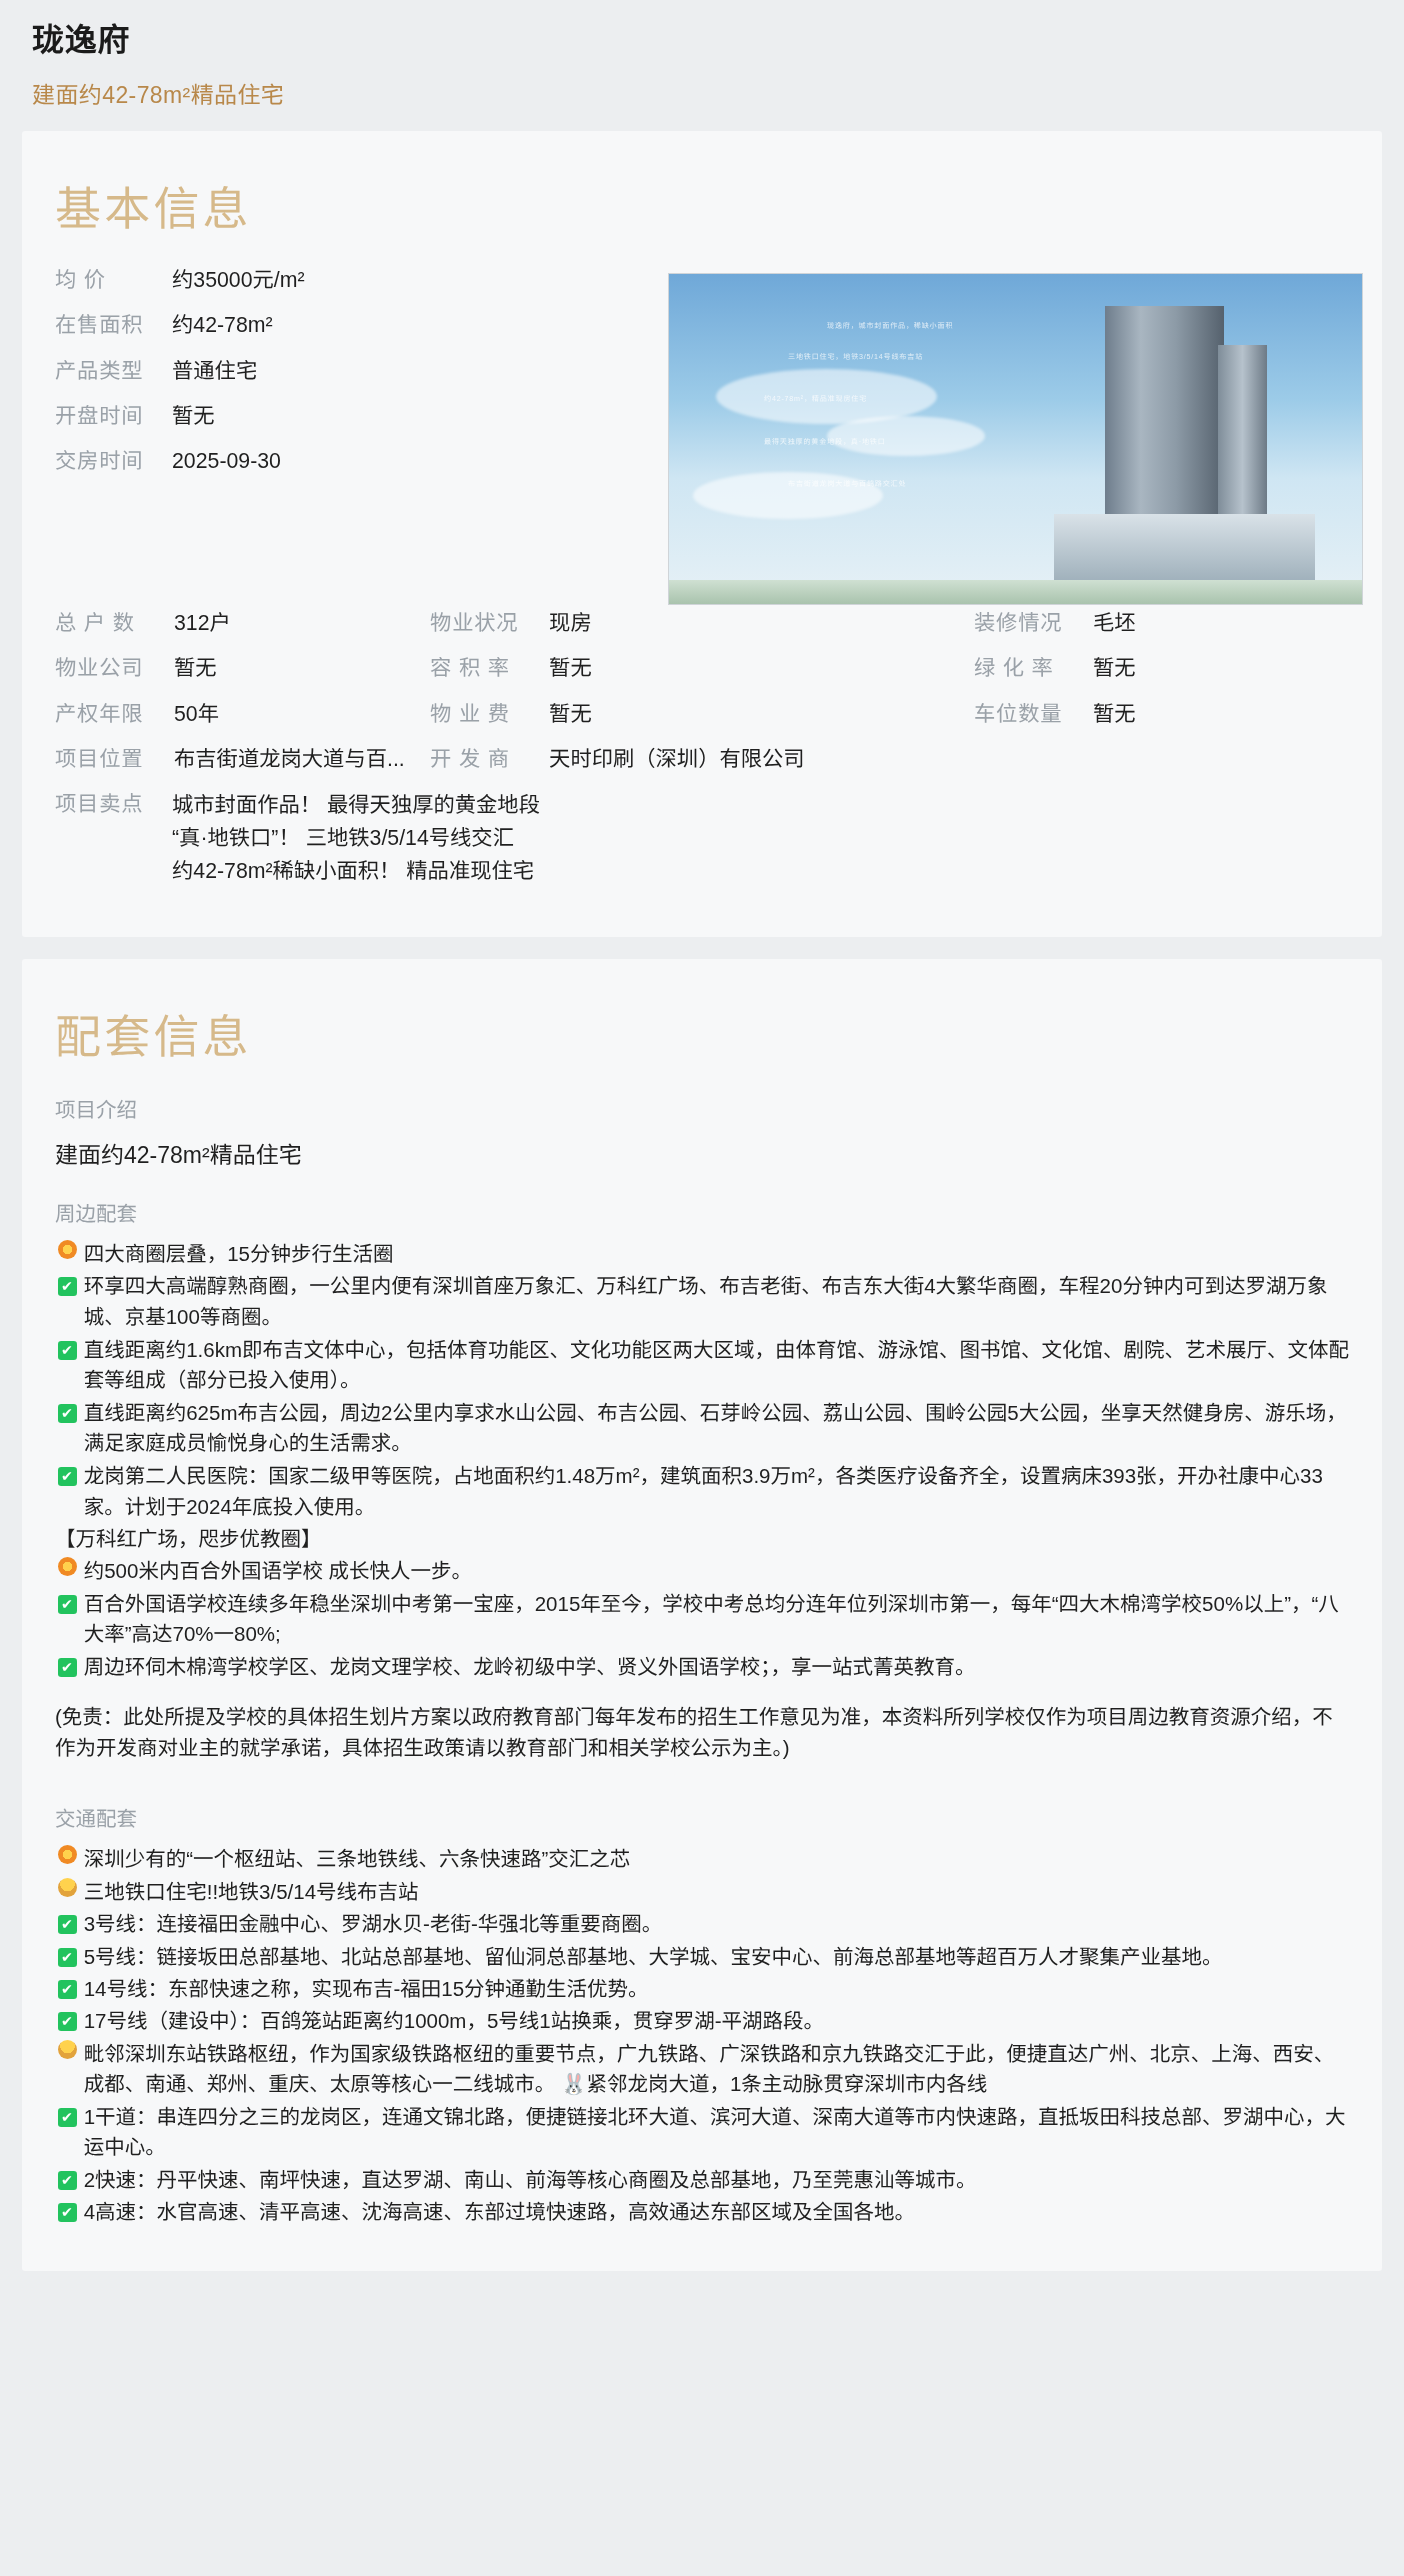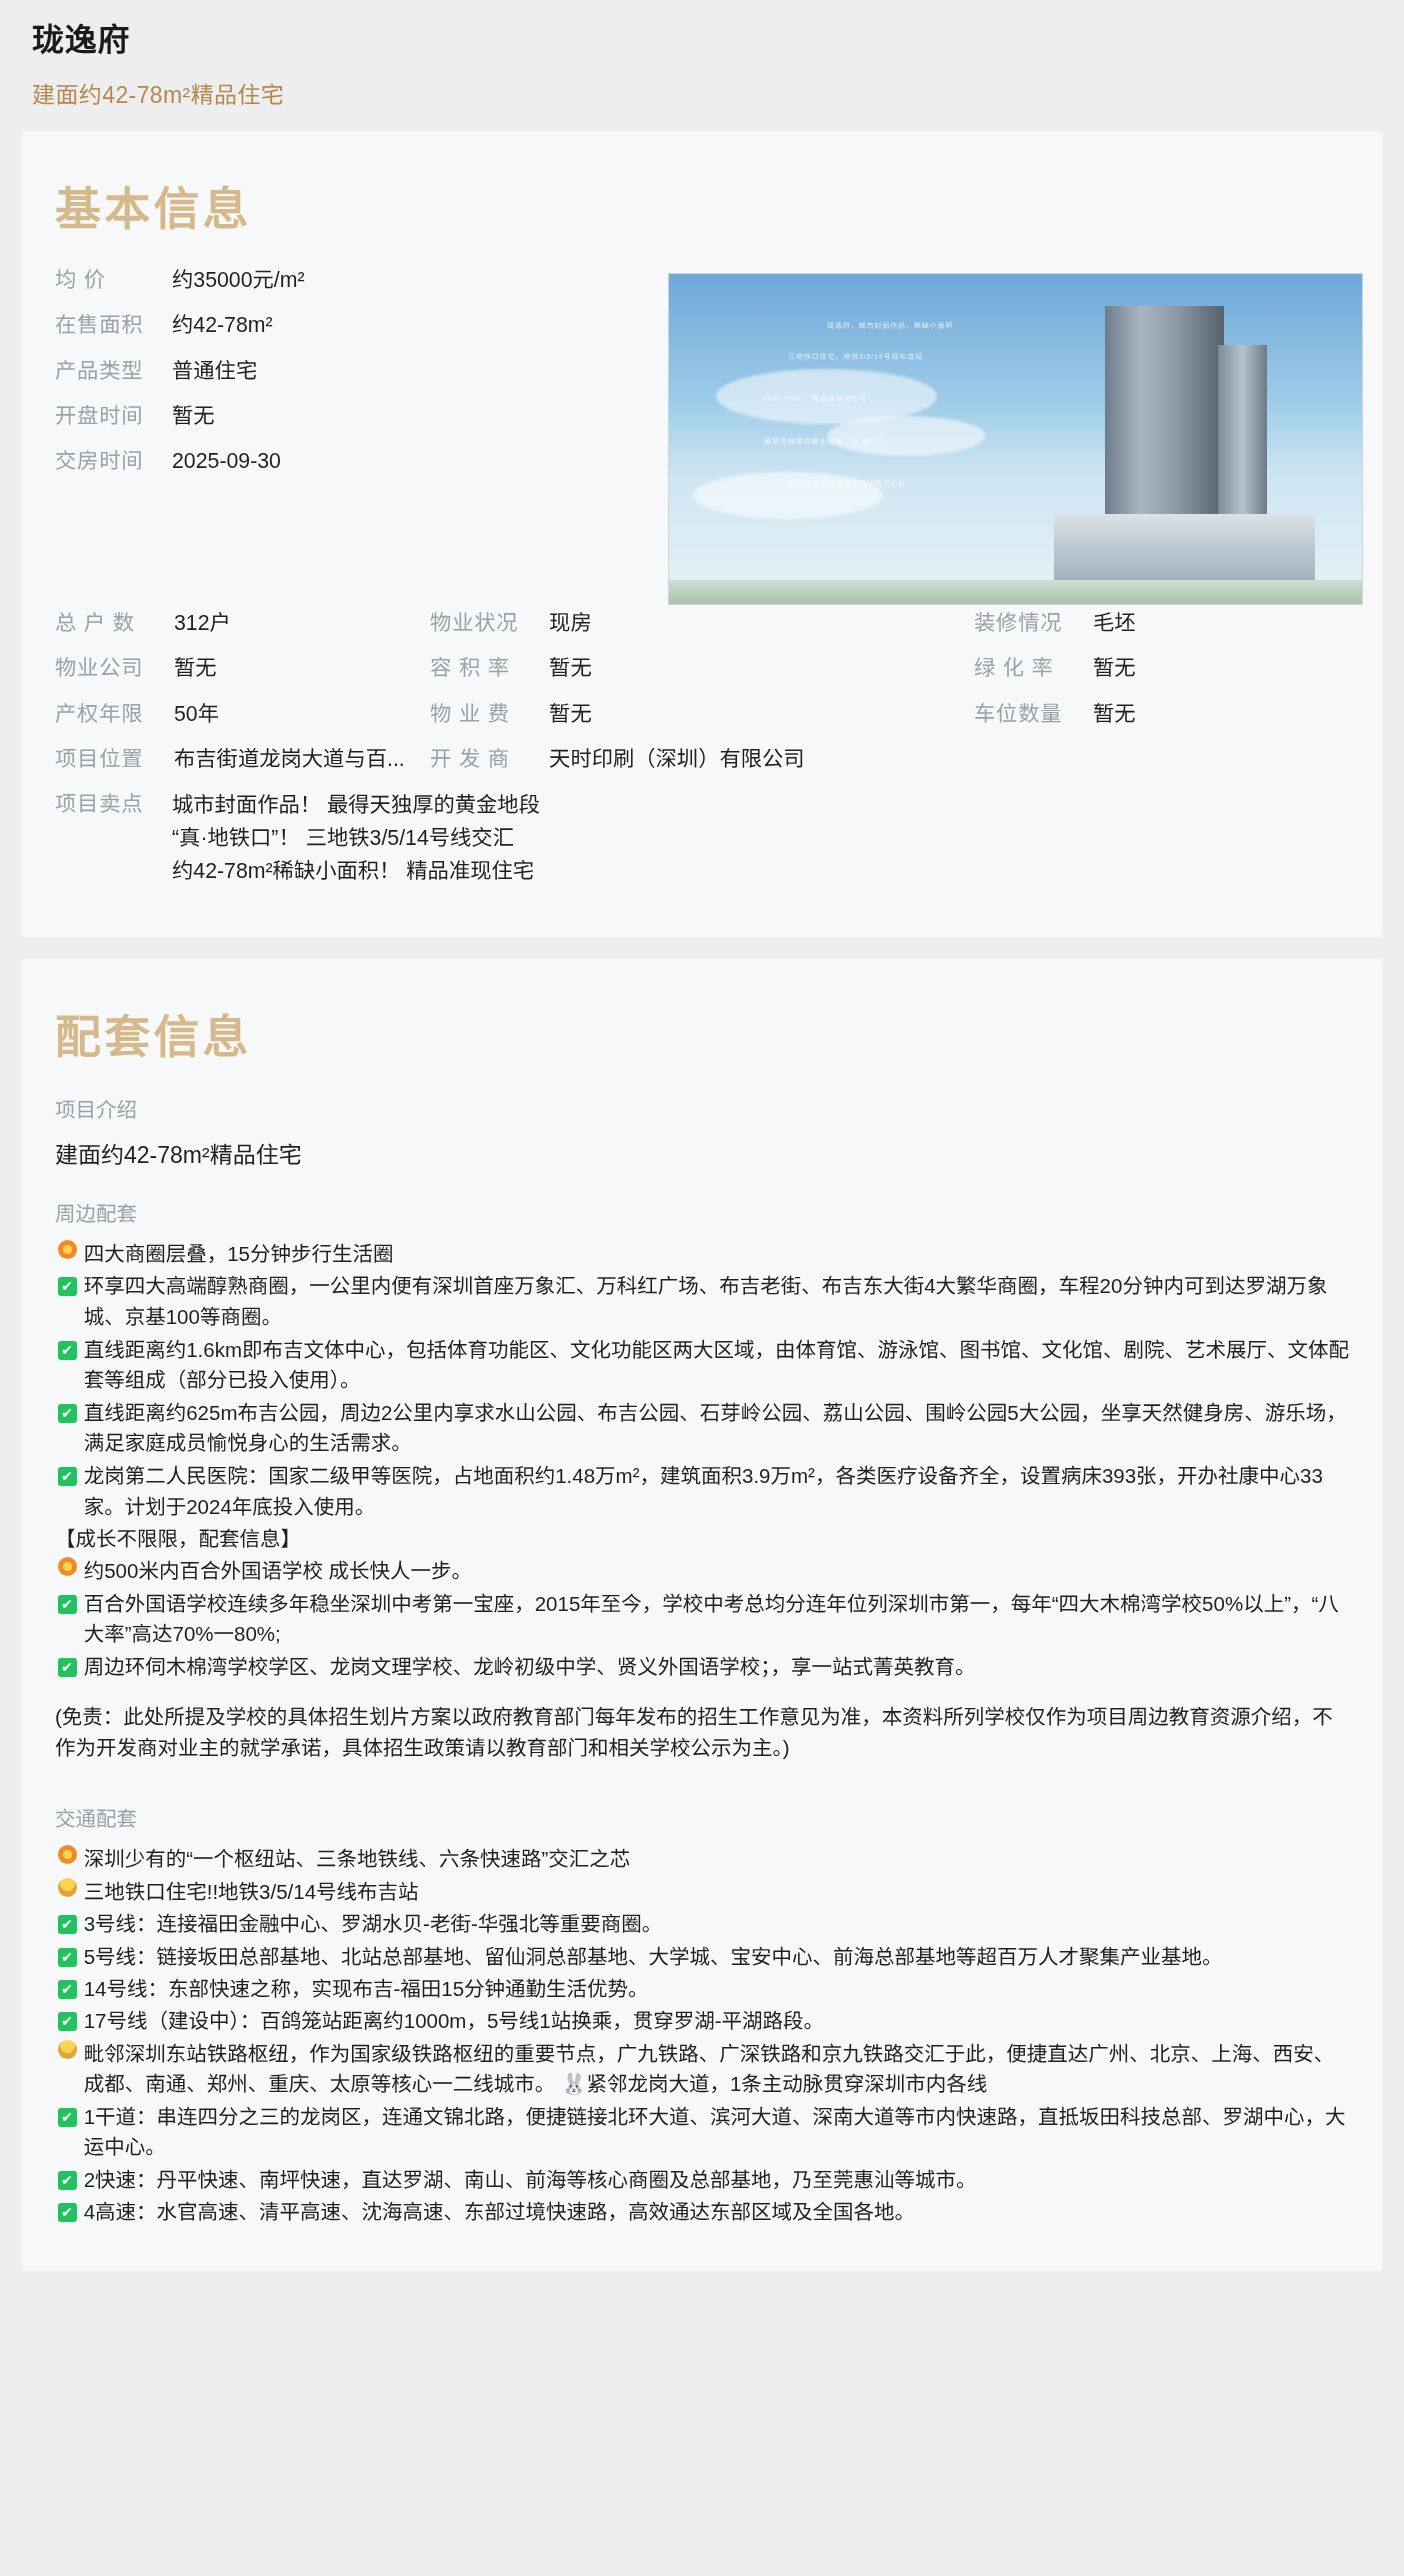--- a/index.html
+++ b/index.html
@@ -36,21 +36,21 @@
 
   
   .card {
     background: #f7f8f9;
     margin: 0 22px 22px 22px;
     padding: 27px 33px 35px 33px;
     border-radius: 3.2px;
   }
   .card-title {
     font-size: 46px;
-    font-weight: bold;
+    font-weight: normal;
     color: #d6b98a;
     letter-spacing: 3.2px;
     margin: 14.2px 0 27px 0;
   }
 
   
   .basic-wrap { display: flex; align-items: flex-start; gap: 36px; }
   .basic-left { flex: 0 0 auto; width: 553px; }
   .basic-right { flex: 1; padding-left: 24px; padding-top: 8px; }
 
@@ -334,21 +334,21 @@
       </div>
       <div class="bullet">
         <span class="ico"><span class="ico-check">✔</span></span>
         <span class="txt">直线距离约625m布吉公园，周边2公里内享求水山公园、布吉公园、石芽岭公园、荔山公园、围岭公园5大公园，坐享天然健身房、游乐场，满足家庭成员愉悦身心的生活需求。</span>
       </div>
       <div class="bullet">
         <span class="ico"><span class="ico-check">✔</span></span>
         <span class="txt">龙岗第二人民医院：国家二级甲等医院，占地面积约1.48万m²，建筑面积3.9万m²，各类医疗设备齐全，设置病床393张，开办社康中心33家。计划于2024年底投入使用。</span>
       </div>
 
-      <div class="plain">【成长不限限，配套信息】</div>
+      <div class="plain">【万科红广场，咫步优教圈】</div>
 
       <div class="bullet">
         <span class="ico"><span class="ico-flower"></span></span>
         <span class="txt">约500米内百合外国语学校 成长快人一步。</span>
       </div>
       <div class="bullet">
         <span class="ico"><span class="ico-check">✔</span></span>
         <span class="txt">百合外国语学校连续多年稳坐深圳中考第一宝座，2015年至今，学校中考总均分连年位列深圳市第一，每年“四大木棉湾学校50%以上”，“八大率”高达70%一80%;</span>
       </div>
       <div class="bullet">

